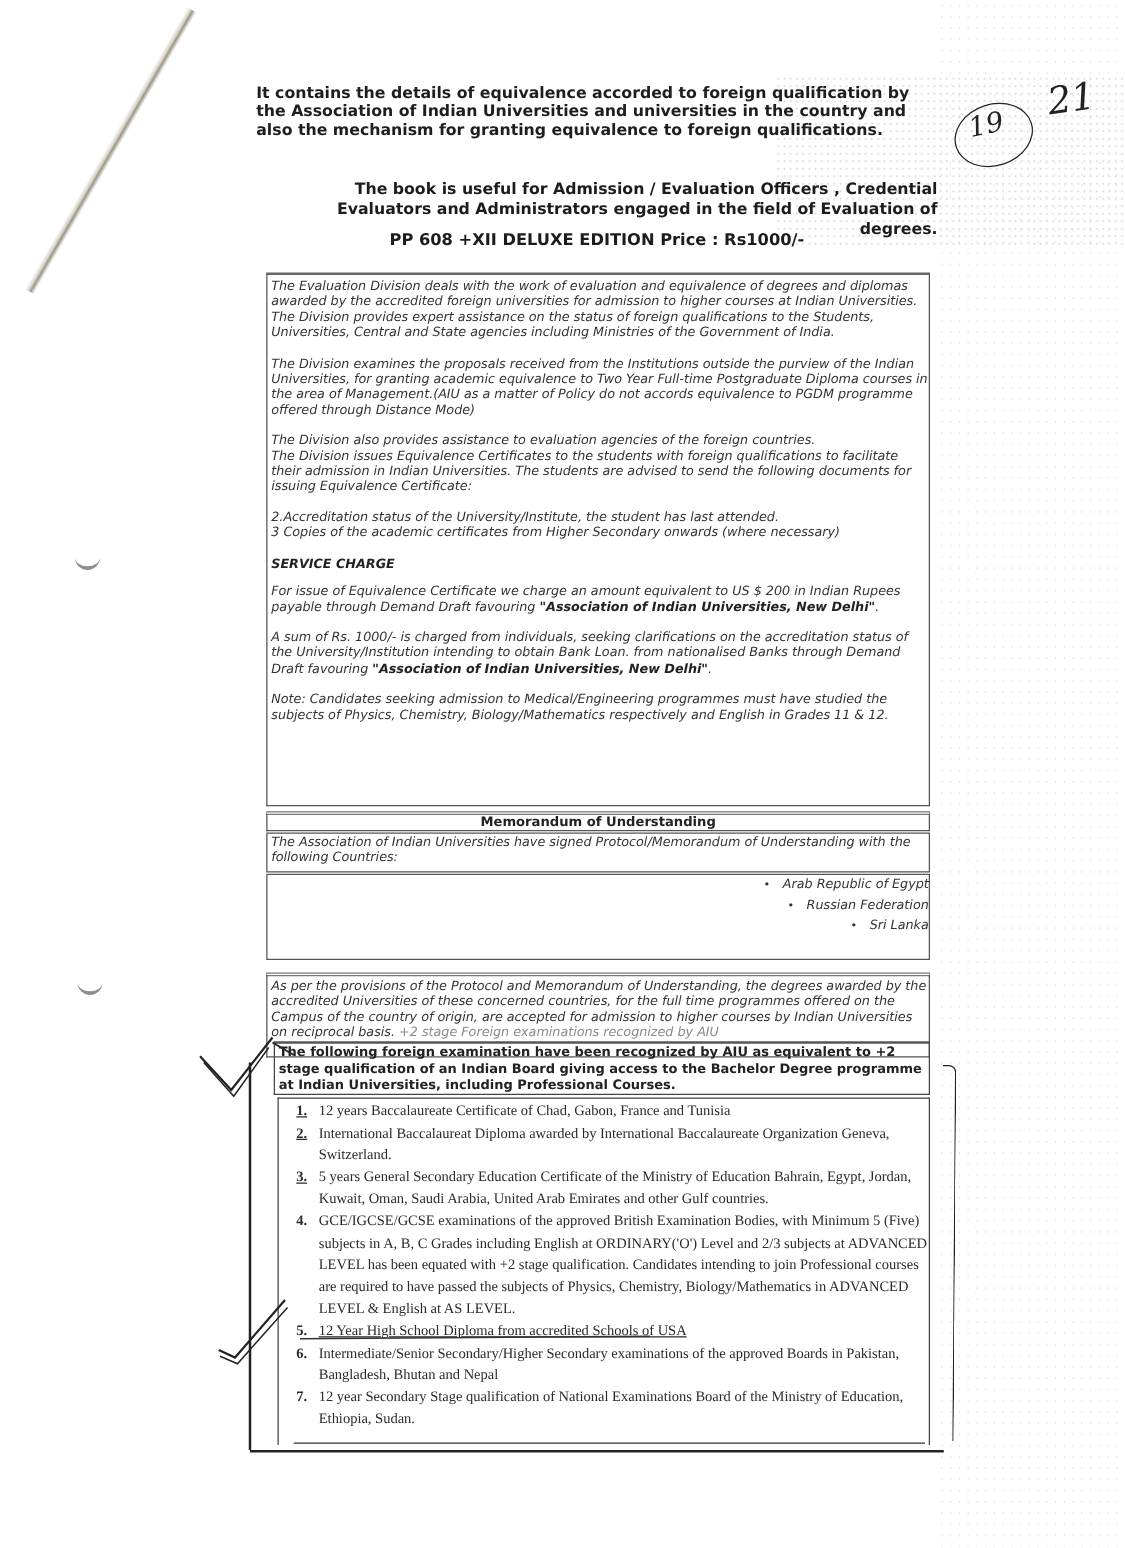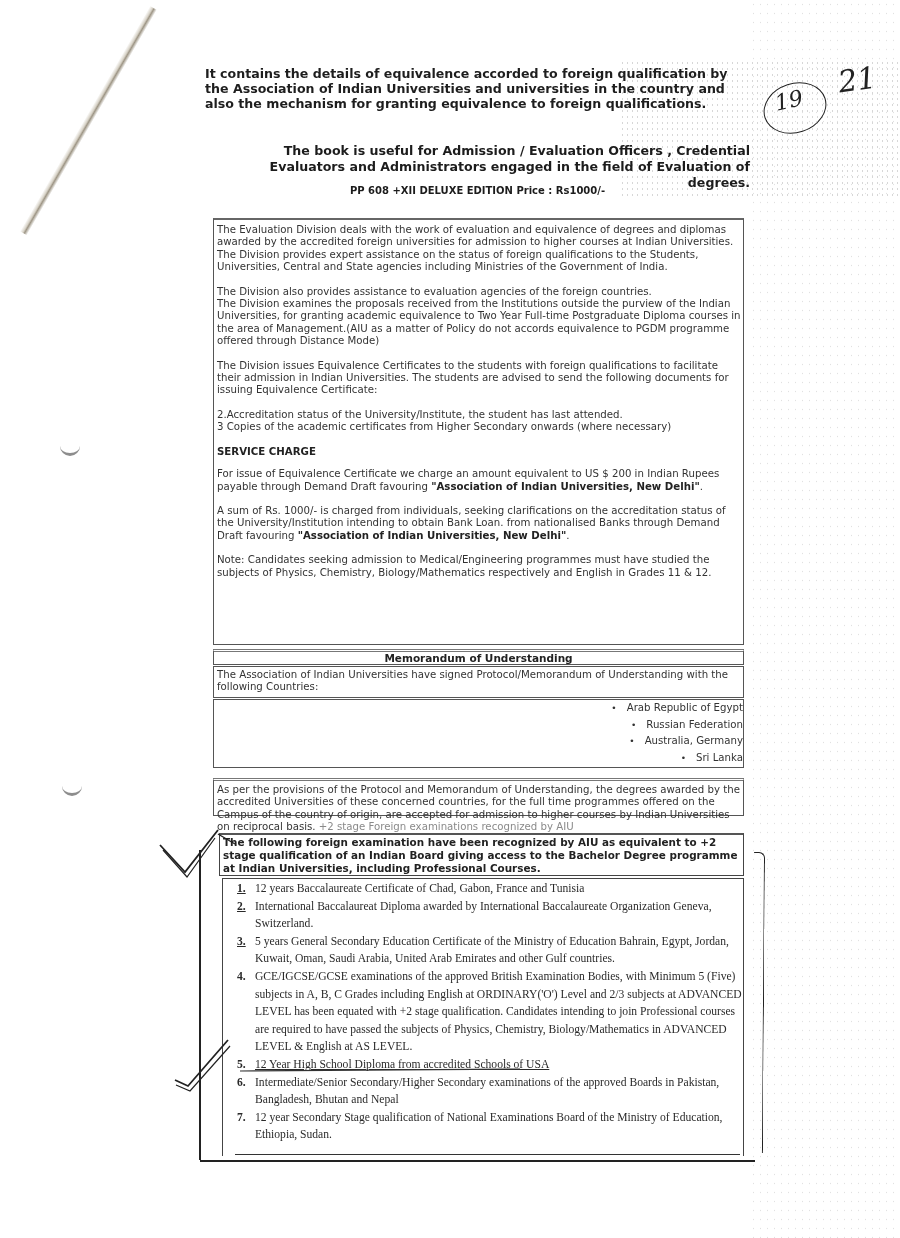--- a/index.html
+++ b/index.html
@@ -25,49 +25,49 @@
     transform-origin: top left; transform: translate(190px, 6px) rotate(30deg);
   }
   .punch { position: absolute; width: 20px; height: 8px; border-bottom: 3px solid #8d8d8d; border-radius: 0 0 12px 12px; }
 
   .intro {
     position: absolute; left: 205px; width: 545px; top: 66px;
     text-align: left; font-weight: bold; font-size: 12.6px; line-height: 15px;
     font-family: "DejaVu Sans", sans-serif; color: #1e1e1e;
   }
   .useful { position: absolute; left: 205px; width: 545px; top: 143px; text-align: right; font-weight: bold; font-size: 12.6px; line-height: 16px; }
-  .price { position: absolute; left: 205px; width: 545px; top: 185px; text-align: center; font-weight: bold; font-size: 10px; }
+  .price { position: absolute; left: 205px; width: 545px; top: 185px; text-align: center; font-weight: bold; font-size: 13px; }
 
   .handcircle {
     position: absolute; left: 763px; top: 83px; width: 62px; height: 48px;
     border: 1.6px solid #222; border-radius: 50%; transform: rotate(-18deg);
   }
   .handnum { position: absolute; left: 775px; top: 88px; font-family: "DejaVu Serif", serif; font-style: italic; font-size: 22px; color: #222; transform: rotate(-12deg); }
   .handnum2 { position: absolute; left: 838px; top: 62px; font-family: "DejaVu Serif", serif; font-style: italic; font-size: 30px; color: #222; transform: rotate(-8deg); }
 
   .box {
     position: absolute; left: 213px; width: 531px;
     border: 1.5px solid #555; box-sizing: border-box;
-    font-family: "DejaVu Sans", sans-serif; font-size: 10.2px; line-height: 12.4px; color: #333;
+    font-family: "DejaVu Sans", sans-serif; font-size: 10.2px; line-height: 12.4px; color: #333; font-style: italic;
   }
   .box p { margin: 0 0 12px 3px; }
   .box .sc { font-weight: bold; margin: 0 0 10px 3px; color: #222; }
   .b { font-weight: bold; color: #222; }
   .box1 { top: 218px; height: 427px; padding-top: 4px; border-top: 2px double #666; }
   .mou-head {
     position: absolute; left: 213px; width: 531px; top: 649px; height: 16px;
     border: 1.5px solid #555; border-top: 3px double #777; box-sizing: border-box;
     font-weight: bold; text-align: center; font-size: 10.5px; line-height: 12px; color: #222;
   }
   .mou-intro { top: 666px; height: 32px; padding: 2px 0 0 0; }
   .mou-list { top: 699px; height: 69px; padding-top: 0; }
   .mou-list ul { margin: 0; padding-left: 24px; list-style: none; text-align: right; }
   .mou-list li { font-size: 10.2px; line-height: 16.6px; }
   .mou-list li::before { content: "\2022"; margin-right: 10px; font-size: 9px; }
-  .prov { top: 778px; height: 38px; padding-top: 3px; border-top: 3px double #777; }
+  .prov { top: 778px; height: 68px; padding-top: 3px; border-top: 3px double #777; }
   .prov p { margin: 0 0 0 3px; }
   .prov .faded { color: #8a8a8a; }
   .recog {
     position: absolute; left: 219px; width: 525px; top: 833px; height: 43px;
     border: 1.5px solid #444; border-top: 2px double #555; box-sizing: border-box;
     font-weight: bold; font-size: 10.4px; line-height: 13.2px; padding: 1px 0 0 3px; color: #222;
   }
   .exams {
     position: absolute; left: 222px; width: 522px; top: 878px; height: 278px;
     border-left: 1.5px solid #444; border-right: 1.5px solid #444; border-top: 1.5px solid #444;
@@ -97,40 +97,39 @@
 <div class="intro">It contains the details of equivalence accorded to foreign qualification by the Association of Indian Universities and universities in the country and also the mechanism for granting equivalence to foreign qualifications.</div>
 <div class="useful">The book is useful for Admission / Evaluation Officers , Credential Evaluators and Administrators engaged in the field of Evaluation of degrees.</div>
 <div class="price">PP 608 +XII DELUXE EDITION Price : Rs1000/-</div>
 
 <div class="handcircle"></div>
 <div class="handnum">19</div>
 <div class="handnum2">21</div>
 
 <div class="box box1">
   <p>The Evaluation Division deals with the work of evaluation and equivalence of degrees and diplomas awarded by the accredited foreign universities for admission to higher courses at Indian Universities. The Division provides expert assistance on the status of foreign qualifications to the Students, Universities, Central and State agencies including Ministries of the Government of India.</p>
+  <p>The Division examines the proposals received from the Institutions outside the purview of the Indian Universities, for granting academic equivalence to Two Year Full-time Postgraduate Diploma courses in the area of Management.(AIU as a matter of Policy do not accords equivalence to PGDM programme offered through Distance Mode)</p>
   <p style="margin-bottom:0">The Division also provides assistance to evaluation agencies of the foreign countries.</p>
-  <p>The Division examines the proposals received from the Institutions outside the purview of the Indian Universities, for granting academic equivalence to Two Year Full-time Postgraduate Diploma courses in the area of Management.(AIU as a matter of Policy do not accords equivalence to PGDM programme offered through Distance Mode)</p>
   <p>The Division issues Equivalence Certificates to the students with foreign qualifications to facilitate their admission in Indian Universities. The students are advised to send the following documents for issuing Equivalence Certificate:</p>
   <p style="margin-bottom:0">2.Accreditation status of the University/Institute, the student has last attended.</p>
   <p>3 Copies of the academic certificates from Higher Secondary onwards (where necessary)</p>
   <p class="sc">SERVICE CHARGE</p>
   <p><span>For issue of Equivalence Certificate we charge an amount equivalent to US $ 200 in Indian Rupees payable through Demand Draft favouring </span><span class="b">"Association of Indian Universities, New Delhi"</span><span>.</span></p>
   <p><span>A sum of Rs. 1000/- is charged from individuals, seeking clarifications on the accreditation status of the University/Institution intending to obtain Bank Loan. from nationalised Banks through Demand Draft favouring </span><span class="b">"Association of Indian Universities, New Delhi"</span><span>.</span></p>
   <p>Note: Candidates seeking admission to Medical/Engineering programmes must have studied the subjects of Physics, Chemistry, Biology/Mathematics respectively and English in Grades 11 &amp; 12.</p>
 </div>
 
 <div class="mou-head">Memorandum of Understanding</div>
 <div class="box mou-intro">
   <p style="margin:0 0 0 3px">The Association of Indian Universities have signed Protocol/Memorandum of Understanding with the following Countries:</p>
 </div>
 <div class="box mou-list">
   <ul>
     <li>Arab Republic of Egypt</li>
     <li>Russian Federation</li>
-    <li>Australia, Germany</li>
     <li>Sri Lanka</li>
   </ul>
 </div>
 <div class="box prov">
   <p><span>As per the provisions of the Protocol and Memorandum of Understanding, the degrees awarded by the accredited Universities of these concerned countries, for the full time programmes offered on the Campus of the country of origin, are accepted for admission to higher courses by Indian Universities on reciprocal basis.</span><span class="faded"> +2 stage Foreign examinations recognized by AIU</span></p>
 </div>
 
 <div class="recog">The following foreign examination have been recognized by AIU as equivalent to +2 stage qualification of an Indian Board giving access to the Bachelor Degree programme at Indian Universities, including Professional Courses.</div>
 
 <div class="exams">

